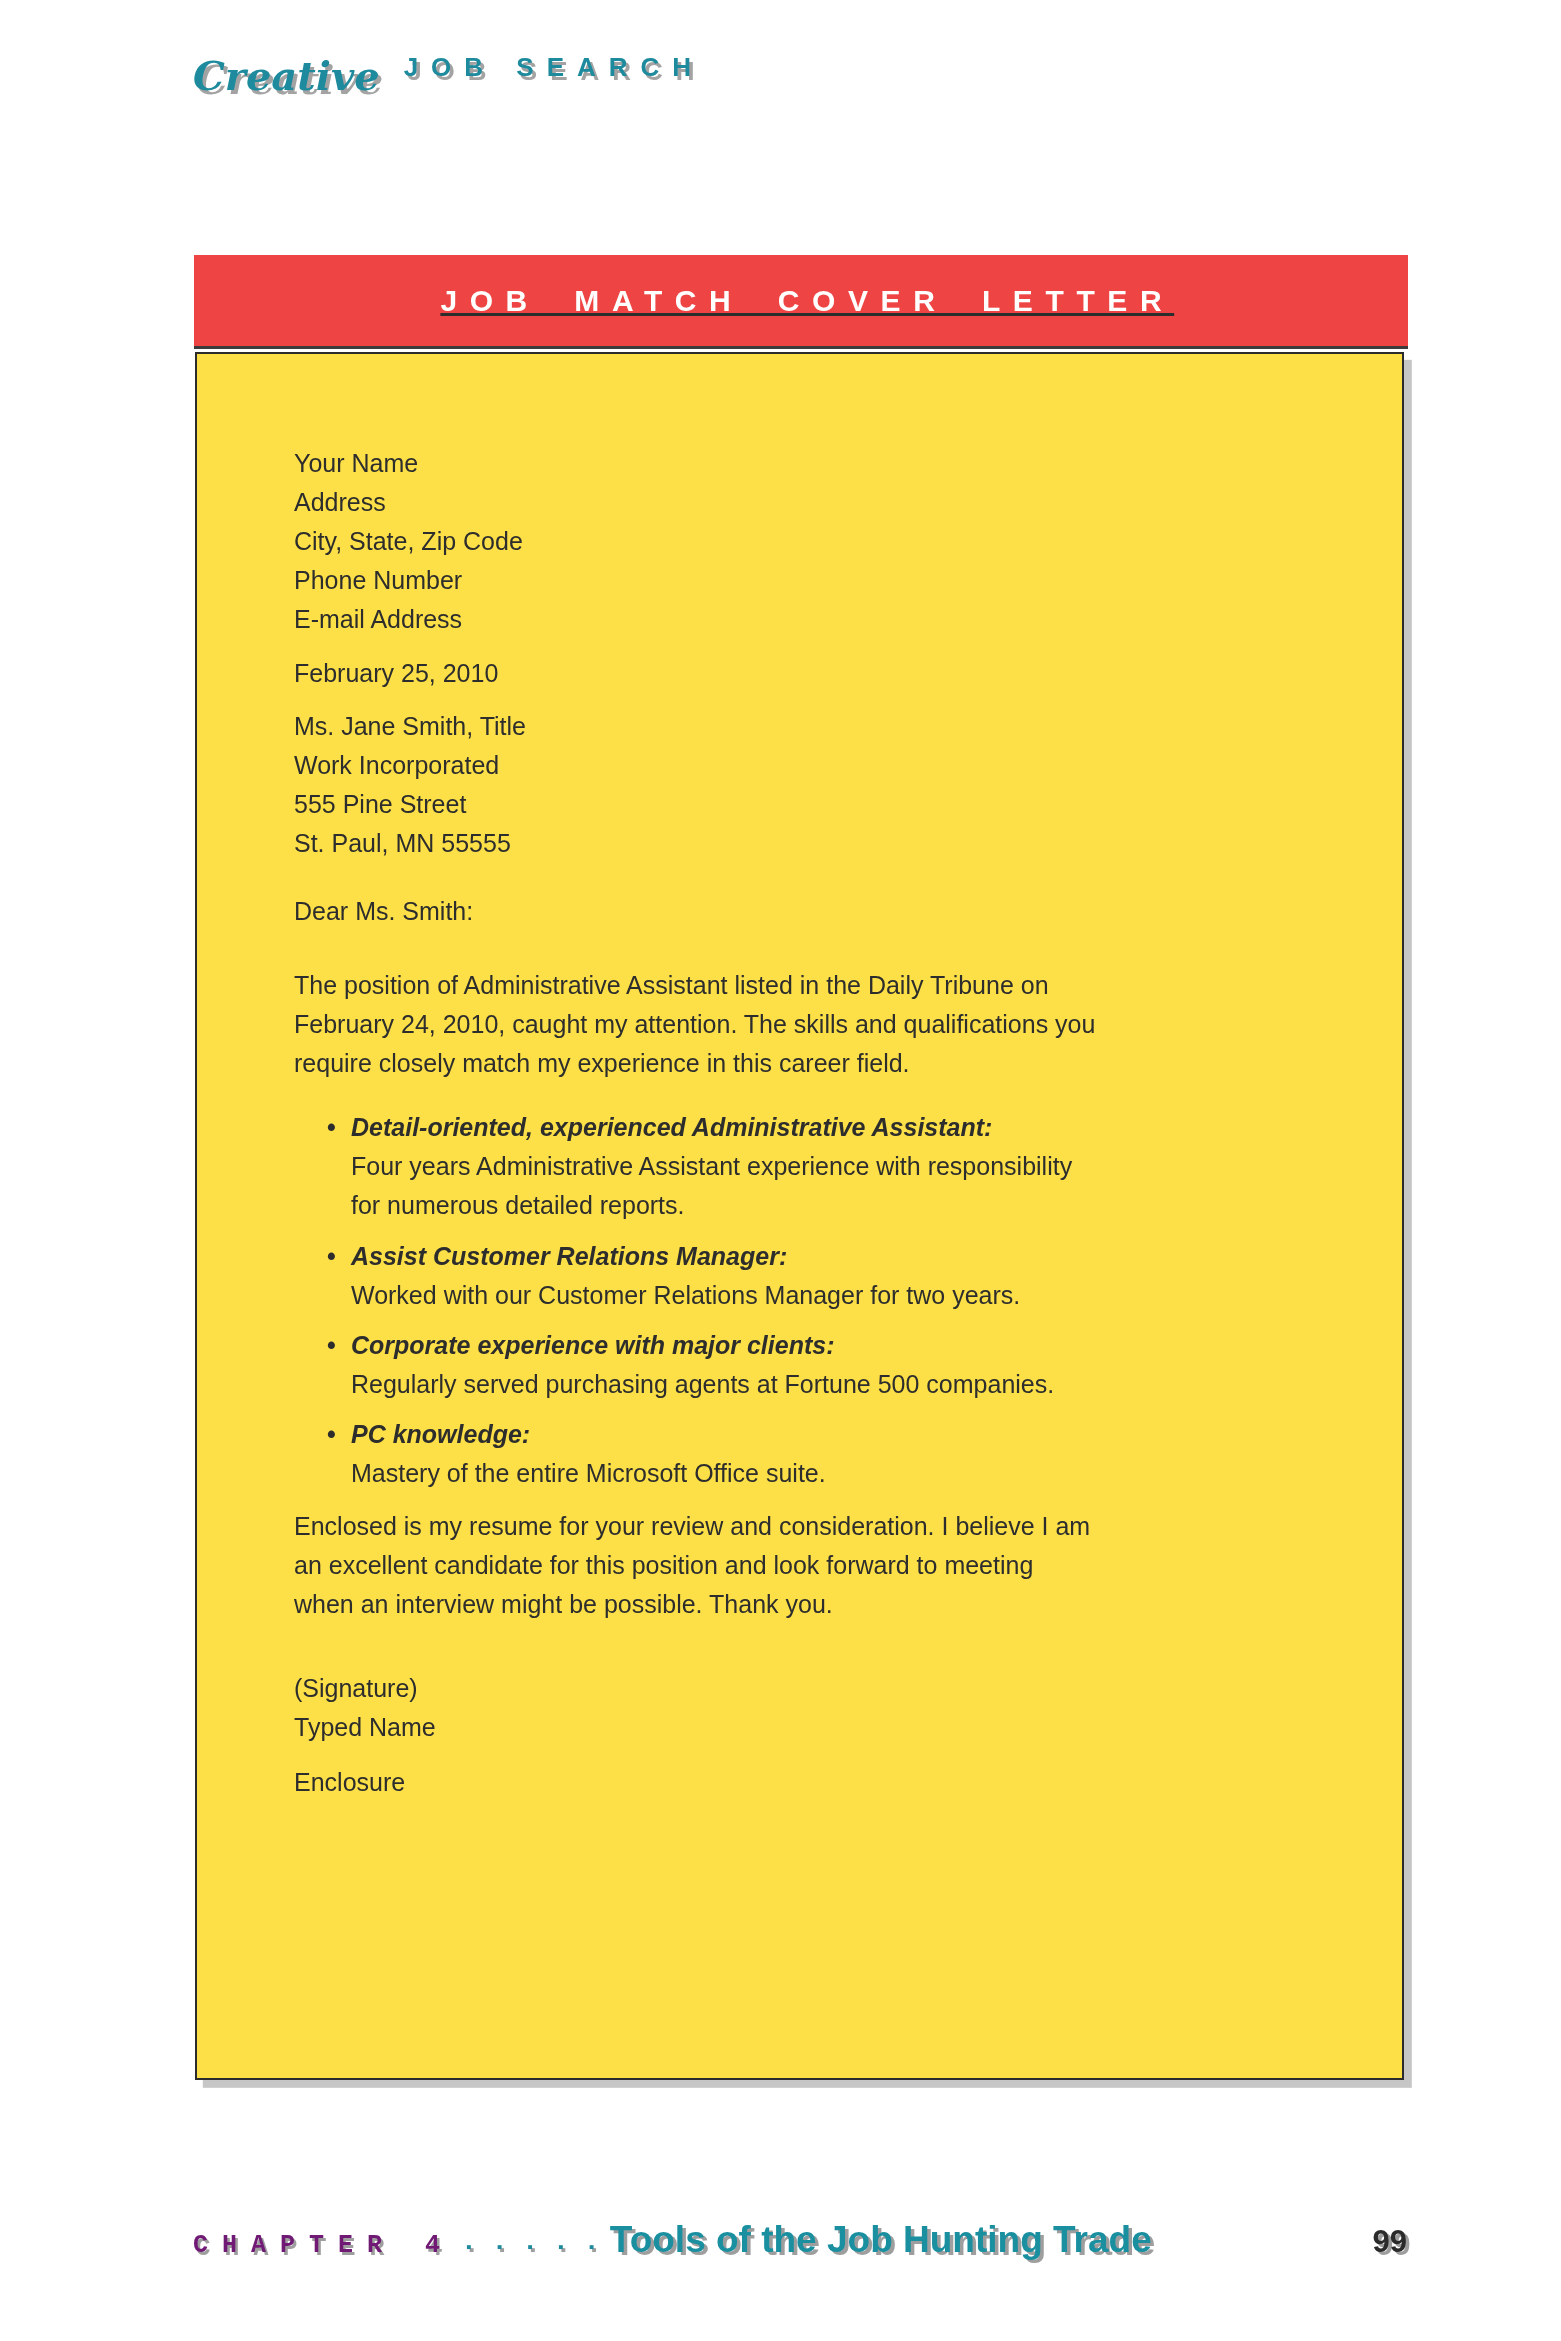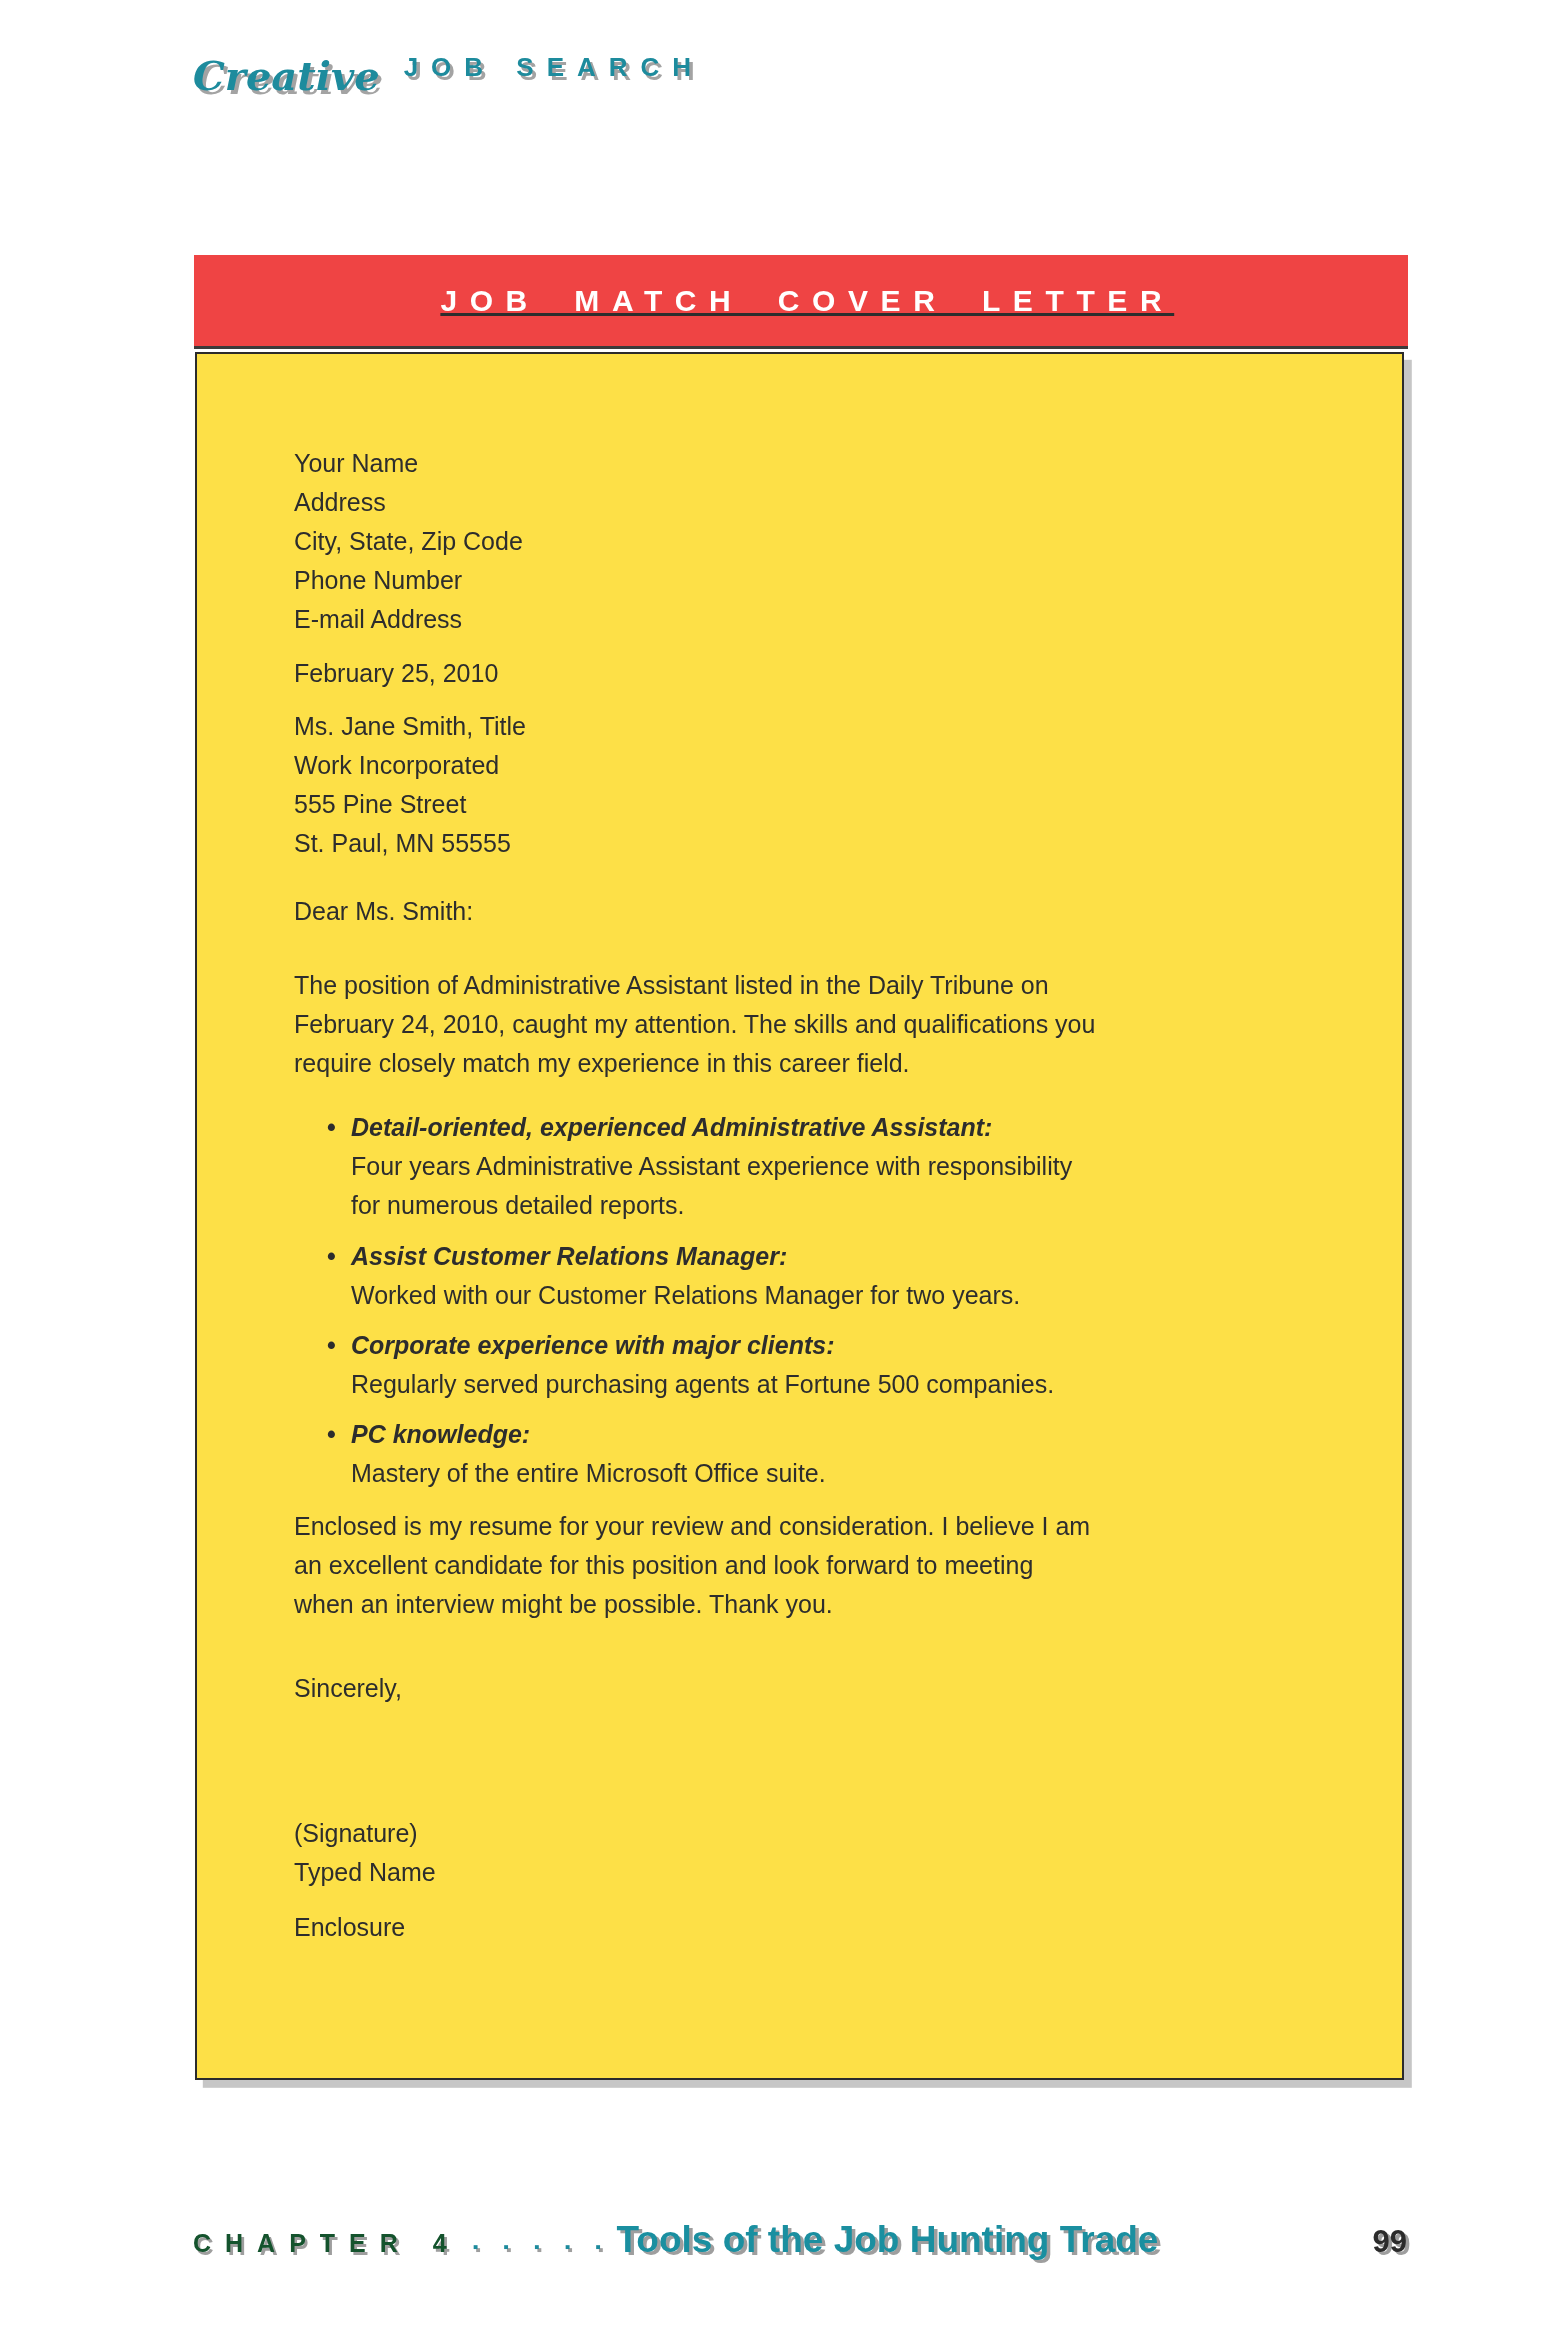--- a/index.html
+++ b/index.html
@@ -68,23 +68,24 @@
   .blk-signature { margin-bottom:15.6px; }
 
   
   .footer {
     position:absolute; left:193px; top:2219px;
     width:1214px;
     display:flex; align-items:baseline;
     white-space:nowrap;
   }
   .footer-chapter {
-    color:#14532d; font-size:25px; font-weight:bold;
+    color:#701a75; font-size:25px; font-weight:bold;
     letter-spacing:14px;
     text-shadow:2.6px 2.6px 0 #9e9e9e;
+    font-family:Liberation Mono, monospace;
   }
   .footer-dots {
     color:#1d8b9d; font-size:15.6px; letter-spacing:10.4px;
     margin:0 5.2px 0 12px;
     text-shadow:2.6px 2.6px 0 #9e9e9e;
   }
   .footer-title {
     color:#1a8fa0; font-size:37px; font-weight:bold;
     text-shadow:3.5px 2.6px 0 #9e9e9e;
   }
@@ -165,21 +166,20 @@
     </div>
 
   </div>
 
   <div class="blk-closing">
     <div>Enclosed is my resume for your review and consideration. I believe I am</div>
     <div>an excellent candidate for this position and look forward to meeting</div>
     <div>when an interview might be possible. Thank you.</div>
   </div>
 
-  <div class="blk-signoff">Sincerely,</div>
 
   <div class="blk-signature">
     <div>(Signature)</div>
     <div>Typed Name</div>
   </div>
 
   <div>Enclosure</div>
 
 </div>
 

